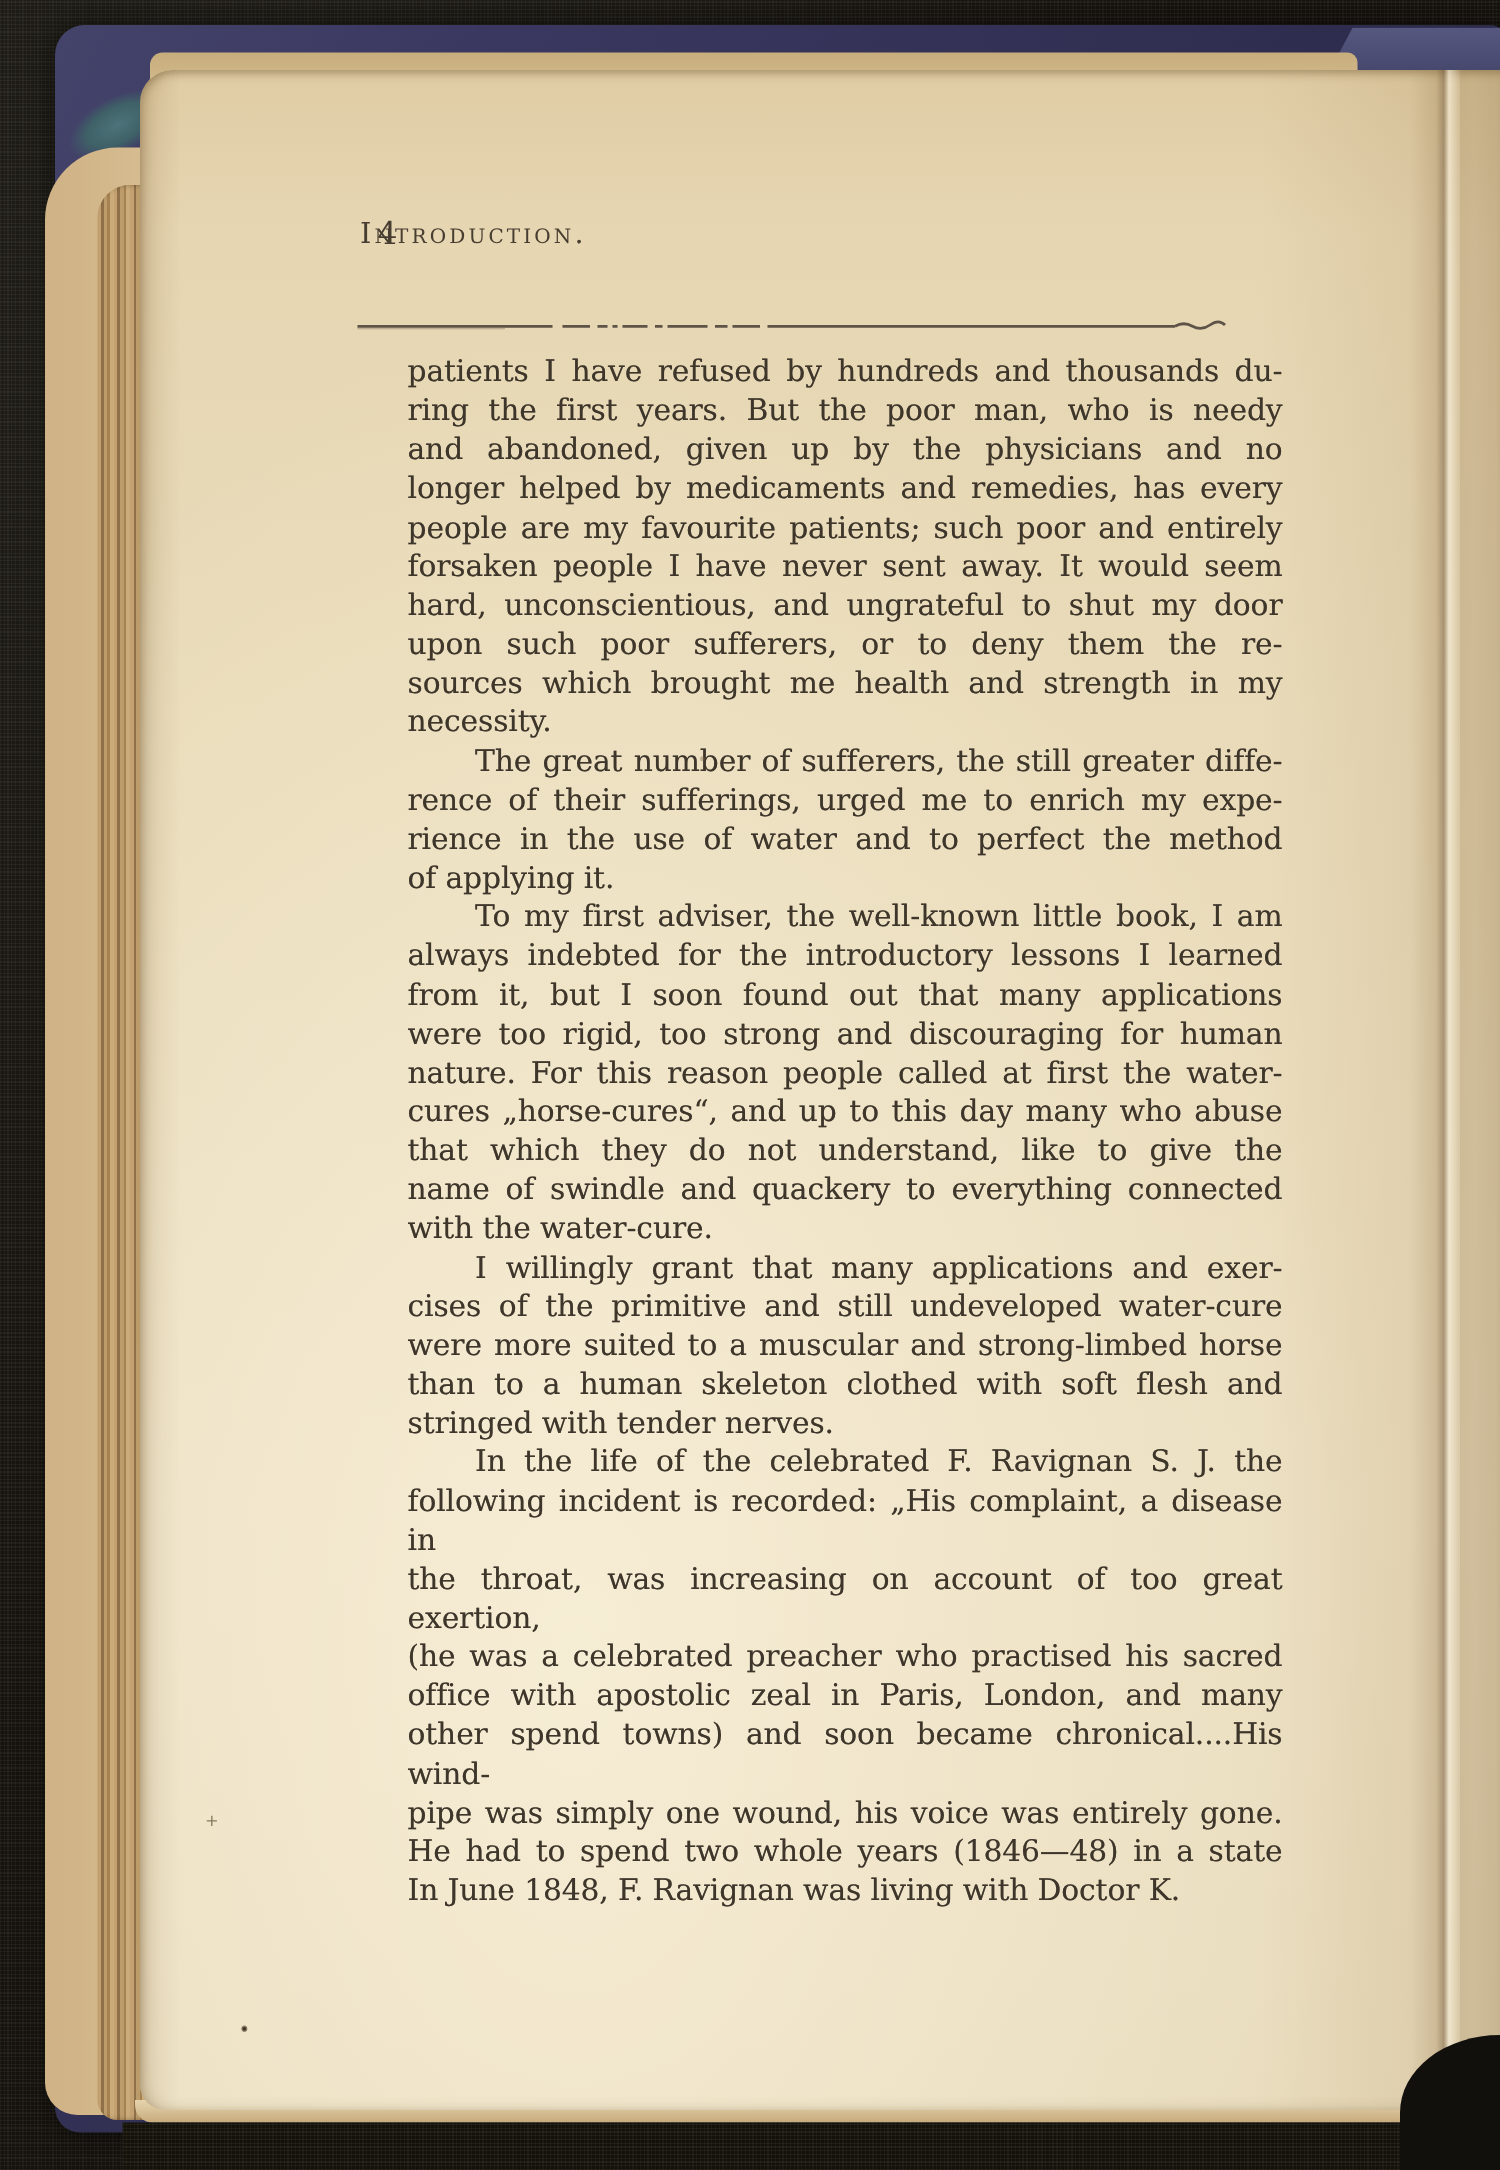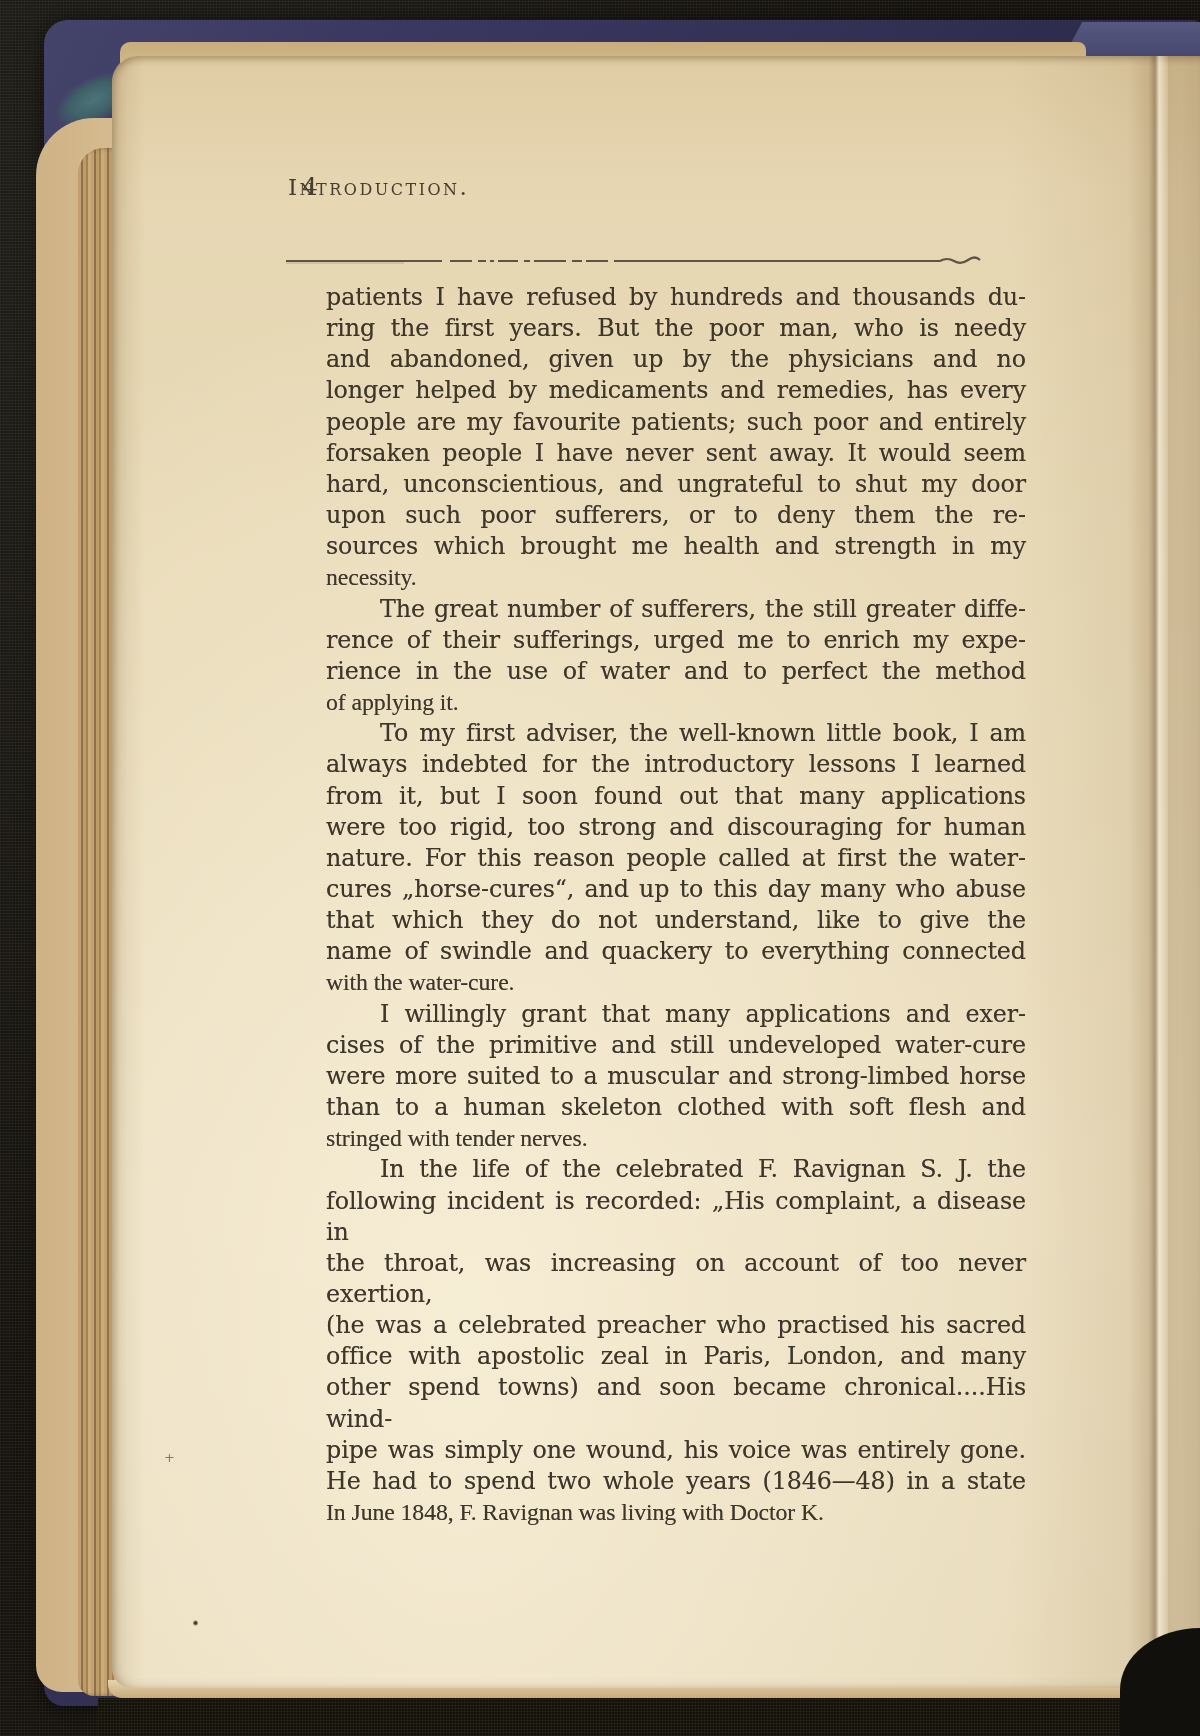--- a/index.html
+++ b/index.html
@@ -119,21 +119,21 @@
   }
   .rule{position:absolute;left:-4px;top:200px;width:702px;height:10px;z-index:8;}
   .textblock{
     position:absolute;left:2px;top:226px;width:700px;
     font-size:23.8px;line-height:31.15px;letter-spacing:-0.1px;
     color:#3e362b;
     text-shadow:0 0 0.5px rgba(62,54,43,.55);
     margin-left:36px;
   }
   .line{text-align:justify;text-align-last:justify;}
-  .line.last{text-align-last:left;font-family:Liberation Serif, serif;}
+  .line.last{text-align-last:left;}
   .line.indent{padding-left:54px;}
   
   .speck1{position:absolute;left:193px;top:1620px;width:5px;height:6px;border-radius:50%;
     background:radial-gradient(circle,#3c3122 20%,rgba(90,72,48,.5) 60%,transparent 75%);z-index:8;}
   .speck2{position:absolute;left:164px;top:1450px;z-index:8;color:#8a7a5d;font-size:13px;
     font-family:"DejaVu Sans",sans-serif;}
   .speck3{position:absolute;left:560px;top:605px;width:4px;height:4px;border-radius:50%;
     background:rgba(120,98,66,.4);z-index:8;}
 </style>
 </head>
@@ -190,21 +190,21 @@
           <div class="line">that which they do not understand, like to give the</div>
           <div class="line">name of swindle and quackery to everything connected</div>
           <div class="line last">with the water-cure.</div>
           <div class="line indent">I willingly grant that many applications and exer-</div>
           <div class="line">cises of the primitive and still undeveloped water-cure</div>
           <div class="line">were more suited to a muscular and strong-limbed horse</div>
           <div class="line">than to a human skeleton clothed with soft flesh and</div>
           <div class="line last">stringed with tender nerves.</div>
           <div class="line indent">In the life of the celebrated F. Ravignan S. J. the</div>
           <div class="line">following incident is recorded: „His complaint, a disease in</div>
-          <div class="line">the throat, was increasing on account of too never exertion,</div>
+          <div class="line">the throat, was increasing on account of too great exertion,</div>
           <div class="line">(he was a celebrated preacher who practised his sacred</div>
           <div class="line">office with apostolic zeal in Paris, London, and many</div>
           <div class="line">other spend towns) and soon became chronical....His wind-</div>
           <div class="line">pipe was simply one wound, his voice was entirely gone.</div>
           <div class="line">He had to spend two whole years (1846—48) in a state</div>
           <div class="line last">In June 1848, F. Ravignan was living with Doctor K.</div>
         </div>
 
     </div>
   </div>

